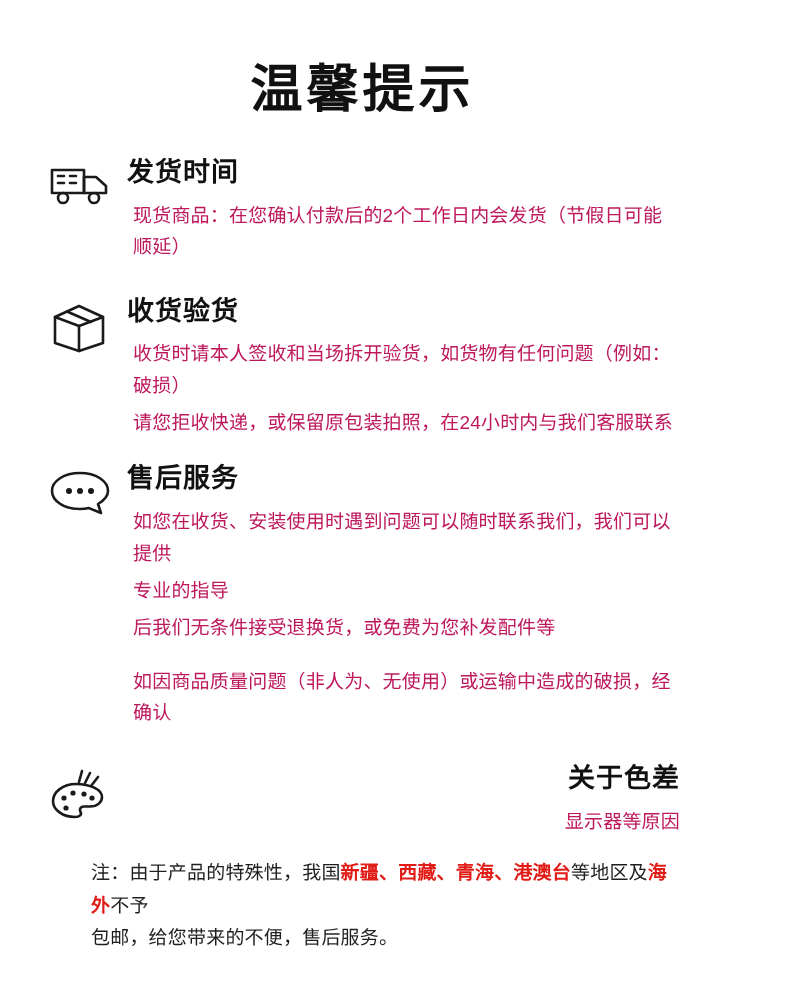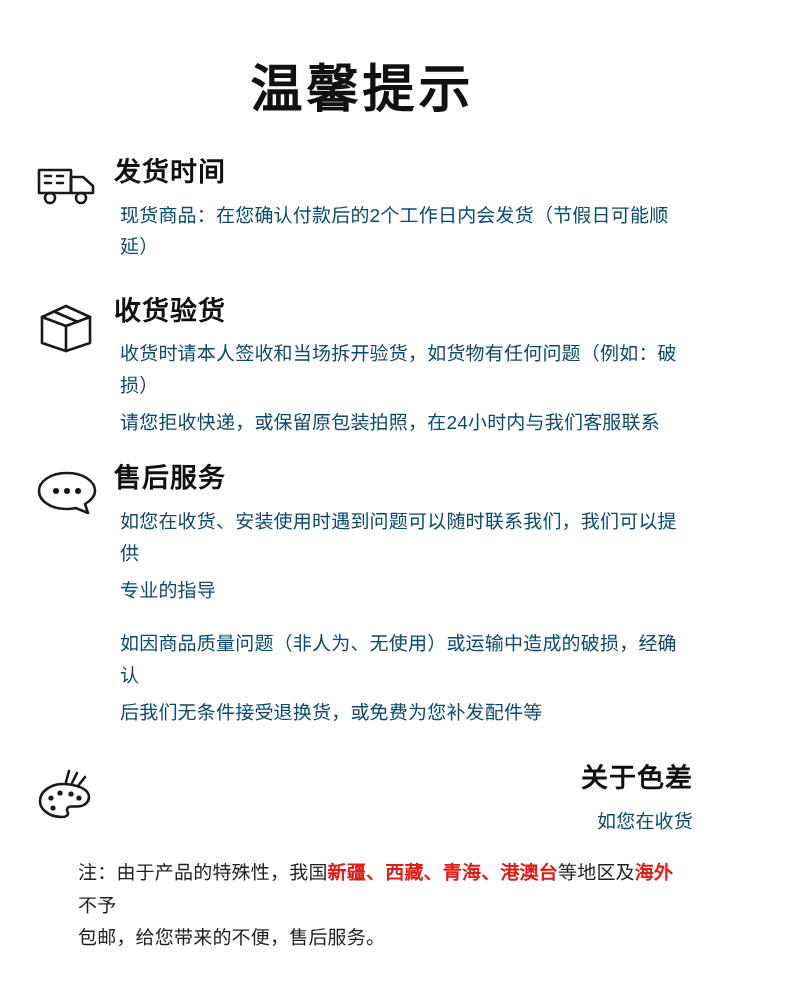--- a/index.html
+++ b/index.html
@@ -13,21 +13,21 @@
     font-family: "Liberation Sans", "DejaVu Sans", sans-serif;
     color: #1a1a1a;
     -webkit-font-smoothing: antialiased;
     overflow: hidden;
   }
   .page {
     position: relative;
     width: 725px;
     height: 1002px;
     box-sizing: border-box;
-    padding: 0 32px;
+    padding: 0 45px;
   }
   .title {
     text-align: center;
     font-size: 52px;
     font-weight: bold;
     letter-spacing: 4px;
     color: #111111;
     margin: 0;
     padding-top: 58px;
     line-height: 1.2;
@@ -58,21 +58,21 @@
     font-size: 27px;
     font-weight: bold;
     color: #111111;
     line-height: 1.1;
     margin: 0 0 12px 0;
     letter-spacing: 1px;
   }
   .section-para {
     font-size: 19px;
     line-height: 1.65;
-    color: #0c4a6e;
+    color: #be185d;
     margin: 0 0 6px 0;
     padding-left: 6px;
     letter-spacing: 0.2px;
   }
   .section-para.gap {
     margin-top: 22px;
   }
   .section-para:last-child {
     margin-bottom: 0;
   }
@@ -143,40 +143,40 @@
           <path d="M31 5 C15 5 3 13 3 23 C3 33 15 41 31 41 C34 41 37 40.7 40 40.1 L52 45 L49 36 C55 32.5 59 28 59 23 C59 13 47 5 31 5 Z"></path>
           <circle cx="20" cy="23" r="3" fill="#1a1a1a" stroke="none"></circle>
           <circle cx="31" cy="23" r="3" fill="#1a1a1a" stroke="none"></circle>
           <circle cx="42" cy="23" r="3" fill="#1a1a1a" stroke="none"></circle>
         </svg>
       </div>
       <div class="body-col">
         <div class="section-title">售后服务</div>
         <p class="section-para">如您在收货、安装使用时遇到问题可以随时联系我们，我们可以提供</p>
         <p class="section-para">专业的指导</p>
+        <p class="section-para">后我们无条件接受退换货，或免费为您补发配件等</p>
         <p class="section-para gap">如因商品质量问题（非人为、无使用）或运输中造成的破损，经确认</p>
-        <p class="section-para">后我们无条件接受退换货，或免费为您补发配件等</p>
       </div>
     </div>
 
     <div class="section color">
       <div class="icon-col">
         <svg width="62" height="52" viewBox="0 0 62 52" fill="none" stroke="#1a1a1a" stroke-width="2.6" stroke-linecap="round" stroke-linejoin="round">
           <path d="M27 16 C14 16 4 24 4 33 C4 42 14 49 26 49 C31 49 33 46.5 31.5 44 C30 41.2 31.5 38.5 35 38.5 L41 38.5 C48.5 38.5 53 34 53 29 C53 21.5 41 16 27 16 Z"></path>
           <circle cx="15" cy="30" r="2.6" fill="#1a1a1a" stroke="none"></circle>
           <circle cx="24" cy="25" r="2.6" fill="#1a1a1a" stroke="none"></circle>
           <circle cx="35" cy="26" r="2.6" fill="#1a1a1a" stroke="none"></circle>
           <circle cx="43" cy="30" r="2.6" fill="#1a1a1a" stroke="none"></circle>
           <circle cx="17" cy="40" r="2.6" fill="#1a1a1a" stroke="none"></circle>
           <path d="M30 14 L33 3 M36 15 L41 5 M42 18 L49 9"></path>
         </svg>
       </div>
       <div class="body-col">
         <div class="section-title">关于色差</div>
-        <p class="section-para">如您在收货</p>
+        <p class="section-para">显示器等原因</p>
       </div>
     </div>
 
   </div>
 
   <div class="footnote">
     <div>
       <span>注：由于产品的特殊性，我国</span><span class="hl">新疆、西藏、青海、港澳台</span><span>等地区及</span><span class="hl">海外</span><span>不予</span>
     </div>
     <div>包邮，给您带来的不便，售后服务。</div>

